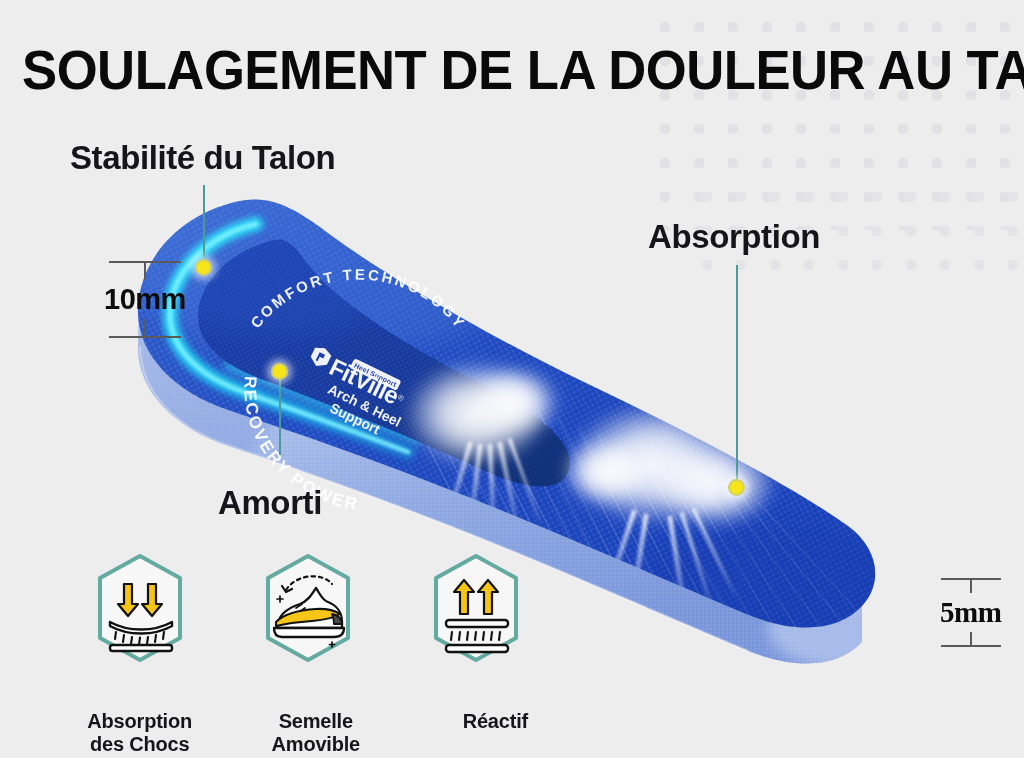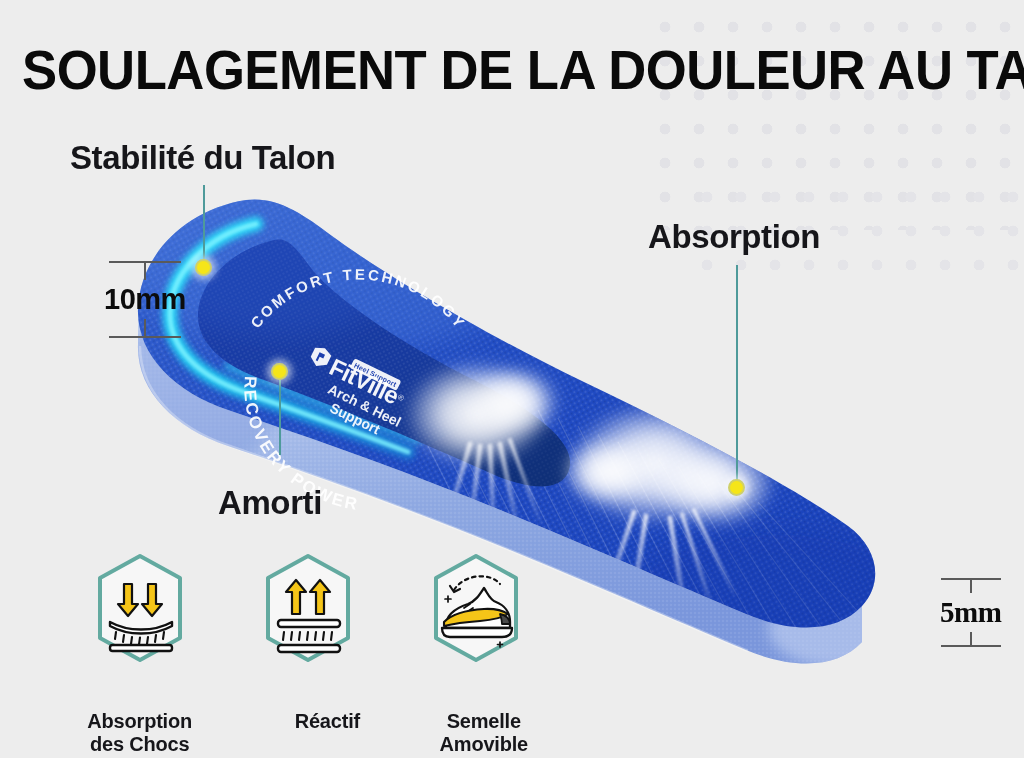--- a/index.html
+++ b/index.html
@@ -459,48 +459,20 @@
     </div>
     <div class="feature-label">Absorption
 des Chocs</div>
   </div>
 
   <div class="feature-item">
     <div class="feature-hex">
       <svg viewBox="0 0 104 112" xmlns="http://www.w3.org/2000/svg">
         <path d="M52,4 L92,26 L92,86 L52,108 L12,86 L12,26 Z" fill="#f7f7f7" stroke="#63aaa0" stroke-width="4" stroke-linejoin="round"></path>
 
-        <g fill="#f5c518" stroke="#111111" stroke-width="2.2" stroke-linejoin="round">
-          <path d="M40,28 L50,40 L44,40 L44,62 L36,62 L36,40 L30,40 Z"></path>
-          <path d="M64,28 L74,40 L68,40 L68,62 L60,62 L60,40 L54,40 Z"></path>
-        </g>
-
-        <rect x="22" y="68" width="62" height="7" rx="3" fill="#ffffff" stroke="#111111" stroke-width="2.4"></rect>
-
-        <g stroke="#111111" stroke-width="2.1" stroke-linecap="round">
-          <path d="M28,80 L27,88"></path>
-            <path d="M36,80 L35,88"></path>
-          <path d="M44,80 L43,88"></path>
-            <path d="M52,80 L51,88"></path>
-          <path d="M60,80 L59,88"></path>
-            <path d="M68,80 L67,88"></path>
-          <path d="M76,80 L75,88"></path>
-        </g>
-
-        <rect x="22" y="93" width="62" height="7" rx="3" fill="#ffffff" stroke="#111111" stroke-width="2.4"></rect>
-      </svg>
-    </div>
-    <div class="feature-label">Réactif</div>
-  </div>
-
-  <div class="feature-item">
-    <div class="feature-hex">
-      <svg viewBox="0 0 104 112" xmlns="http://www.w3.org/2000/svg">
-        <path d="M52,4 L92,26 L92,86 L52,108 L12,86 L12,26 Z" fill="#f7f7f7" stroke="#63aaa0" stroke-width="4" stroke-linejoin="round"></path>
-
         <path d="M30,38 C 40,22 66,20 76,32" fill="none" stroke="#111111" stroke-width="2.2" stroke-linecap="round" stroke-dasharray="3.5 4"></path>
         <path d="M26,34 L30,40 L36,37" fill="none" stroke="#111111" stroke-width="2.2" stroke-linecap="round" stroke-linejoin="round"></path>
 
         <path d="M22,74
                  C 22,62 32,56 44,52
                  C 52,49 56,42 60,36
                  C 64,42 66,48 72,50
                  C 80,53 86,60 86,70
                  L 86,76 L 22,76 Z" fill="#ffffff" stroke="#111111" stroke-width="2.3" stroke-linejoin="round"></path>
 
@@ -525,13 +497,41 @@
             <path d="M21,47 L27,47"></path>
           <path d="M76,90 L76,95"></path>
             <path d="M73.5,92.5 L78.5,92.5"></path>
         </g>
       </svg>
     </div>
     <div class="feature-label">Semelle
 Amovible</div>
   </div>
 
+  <div class="feature-item">
+    <div class="feature-hex">
+      <svg viewBox="0 0 104 112" xmlns="http://www.w3.org/2000/svg">
+        <path d="M52,4 L92,26 L92,86 L52,108 L12,86 L12,26 Z" fill="#f7f7f7" stroke="#63aaa0" stroke-width="4" stroke-linejoin="round"></path>
+
+        <g fill="#f5c518" stroke="#111111" stroke-width="2.2" stroke-linejoin="round">
+          <path d="M40,28 L50,40 L44,40 L44,62 L36,62 L36,40 L30,40 Z"></path>
+          <path d="M64,28 L74,40 L68,40 L68,62 L60,62 L60,40 L54,40 Z"></path>
+        </g>
+
+        <rect x="22" y="68" width="62" height="7" rx="3" fill="#ffffff" stroke="#111111" stroke-width="2.4"></rect>
+
+        <g stroke="#111111" stroke-width="2.1" stroke-linecap="round">
+          <path d="M28,80 L27,88"></path>
+            <path d="M36,80 L35,88"></path>
+          <path d="M44,80 L43,88"></path>
+            <path d="M52,80 L51,88"></path>
+          <path d="M60,80 L59,88"></path>
+            <path d="M68,80 L67,88"></path>
+          <path d="M76,80 L75,88"></path>
+        </g>
+
+        <rect x="22" y="93" width="62" height="7" rx="3" fill="#ffffff" stroke="#111111" stroke-width="2.4"></rect>
+      </svg>
+    </div>
+    <div class="feature-label">Réactif</div>
+  </div>
+
 </div>
 
 </body></html>

